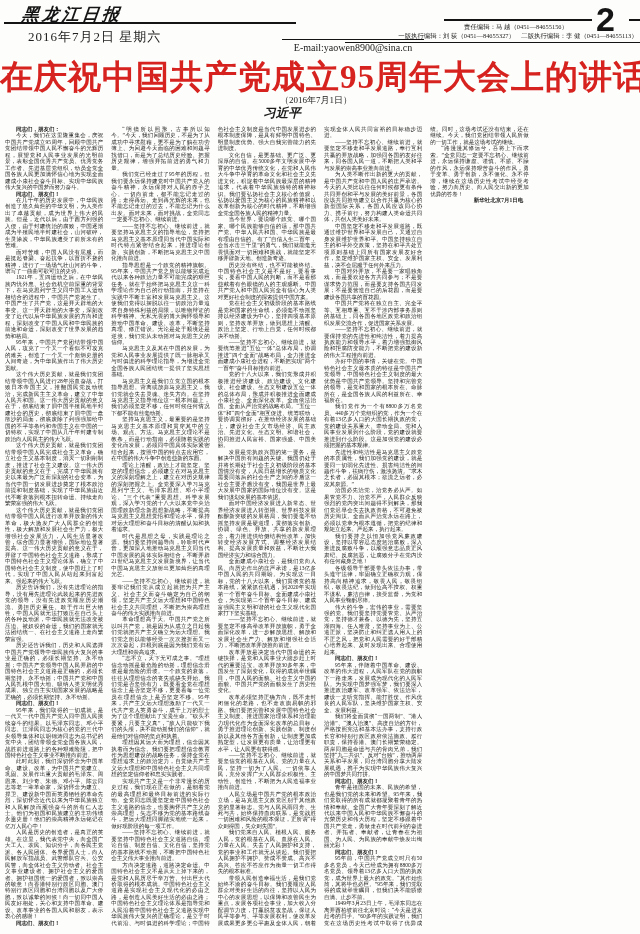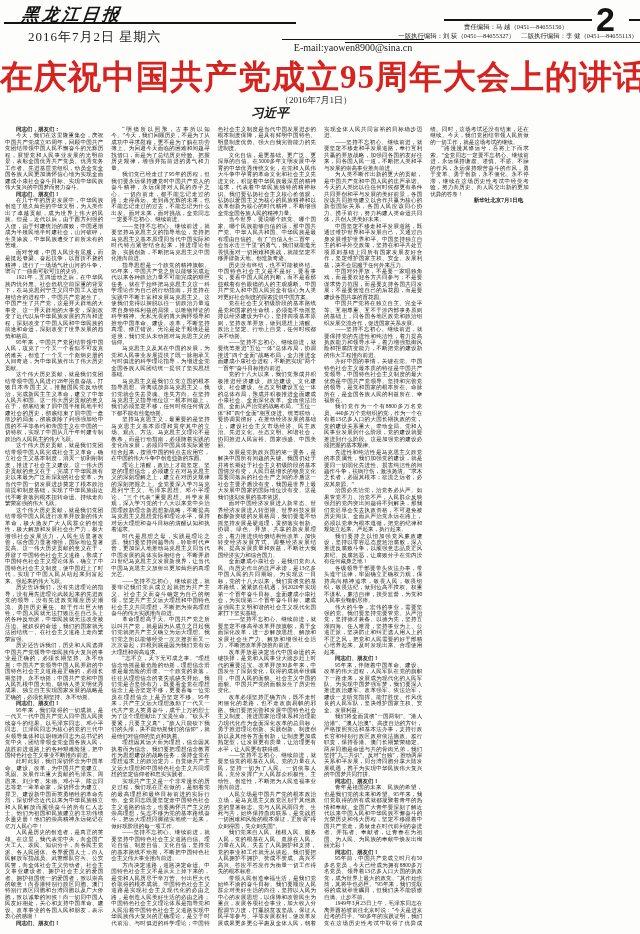--- a/index.html
+++ b/index.html
@@ -19,21 +19,21 @@
   .editor-line1{position:absolute;left:428px;top:23px;width:176px;text-align:center;font-size:6.4px;color:#222;}
   .editor-line2{position:absolute;left:396px;top:32px;width:244px;text-align:center;font-size:6.4px;color:#222;}
   .rule-editors-bottom{left:345px;top:42px;width:295px;height:1px;}
   .page-number{position:absolute;left:596px;top:0px;font-family:"Liberation Sans","DejaVu Sans",sans-serif;
         font-size:34px;font-weight:bold;color:#151515;}
   .rule-pagenum-right{left:629px;top:19px;width:11px;height:2px;}
   
   .headline{position:absolute;left:0;top:55px;width:515px;text-align:center;
         font-size:33px;font-weight:900;letter-spacing:1px;white-space:nowrap;}
   .dateline{position:absolute;left:0;top:94px;width:632px;text-align:center;font-size:9px;color:#222;}
-  .author{position:absolute;left:0;top:105px;width:540px;text-align:center;
+  .author{position:absolute;left:12px;top:105px;width:540px;text-align:center;
         font-size:12.5px;font-weight:bold;font-style:italic;color:#1a1a1a;}
   
   .body-cols{position:absolute;left:5px;top:126px;width:630px;height:804px;
         column-count:6;column-gap:8px;column-fill:auto;overflow:hidden;
         text-align:justify;text-justify:inter-ideograph;
         font-size:5.5px;line-height:6.45px;color:#1c1c1c;}
   .body-cols p{margin:0;text-indent:2em;}
   .body-cols p.b{font-weight:bold;}
   .body-cols p.r{text-align:right;text-indent:0;padding-right:1em;}
 </style>

